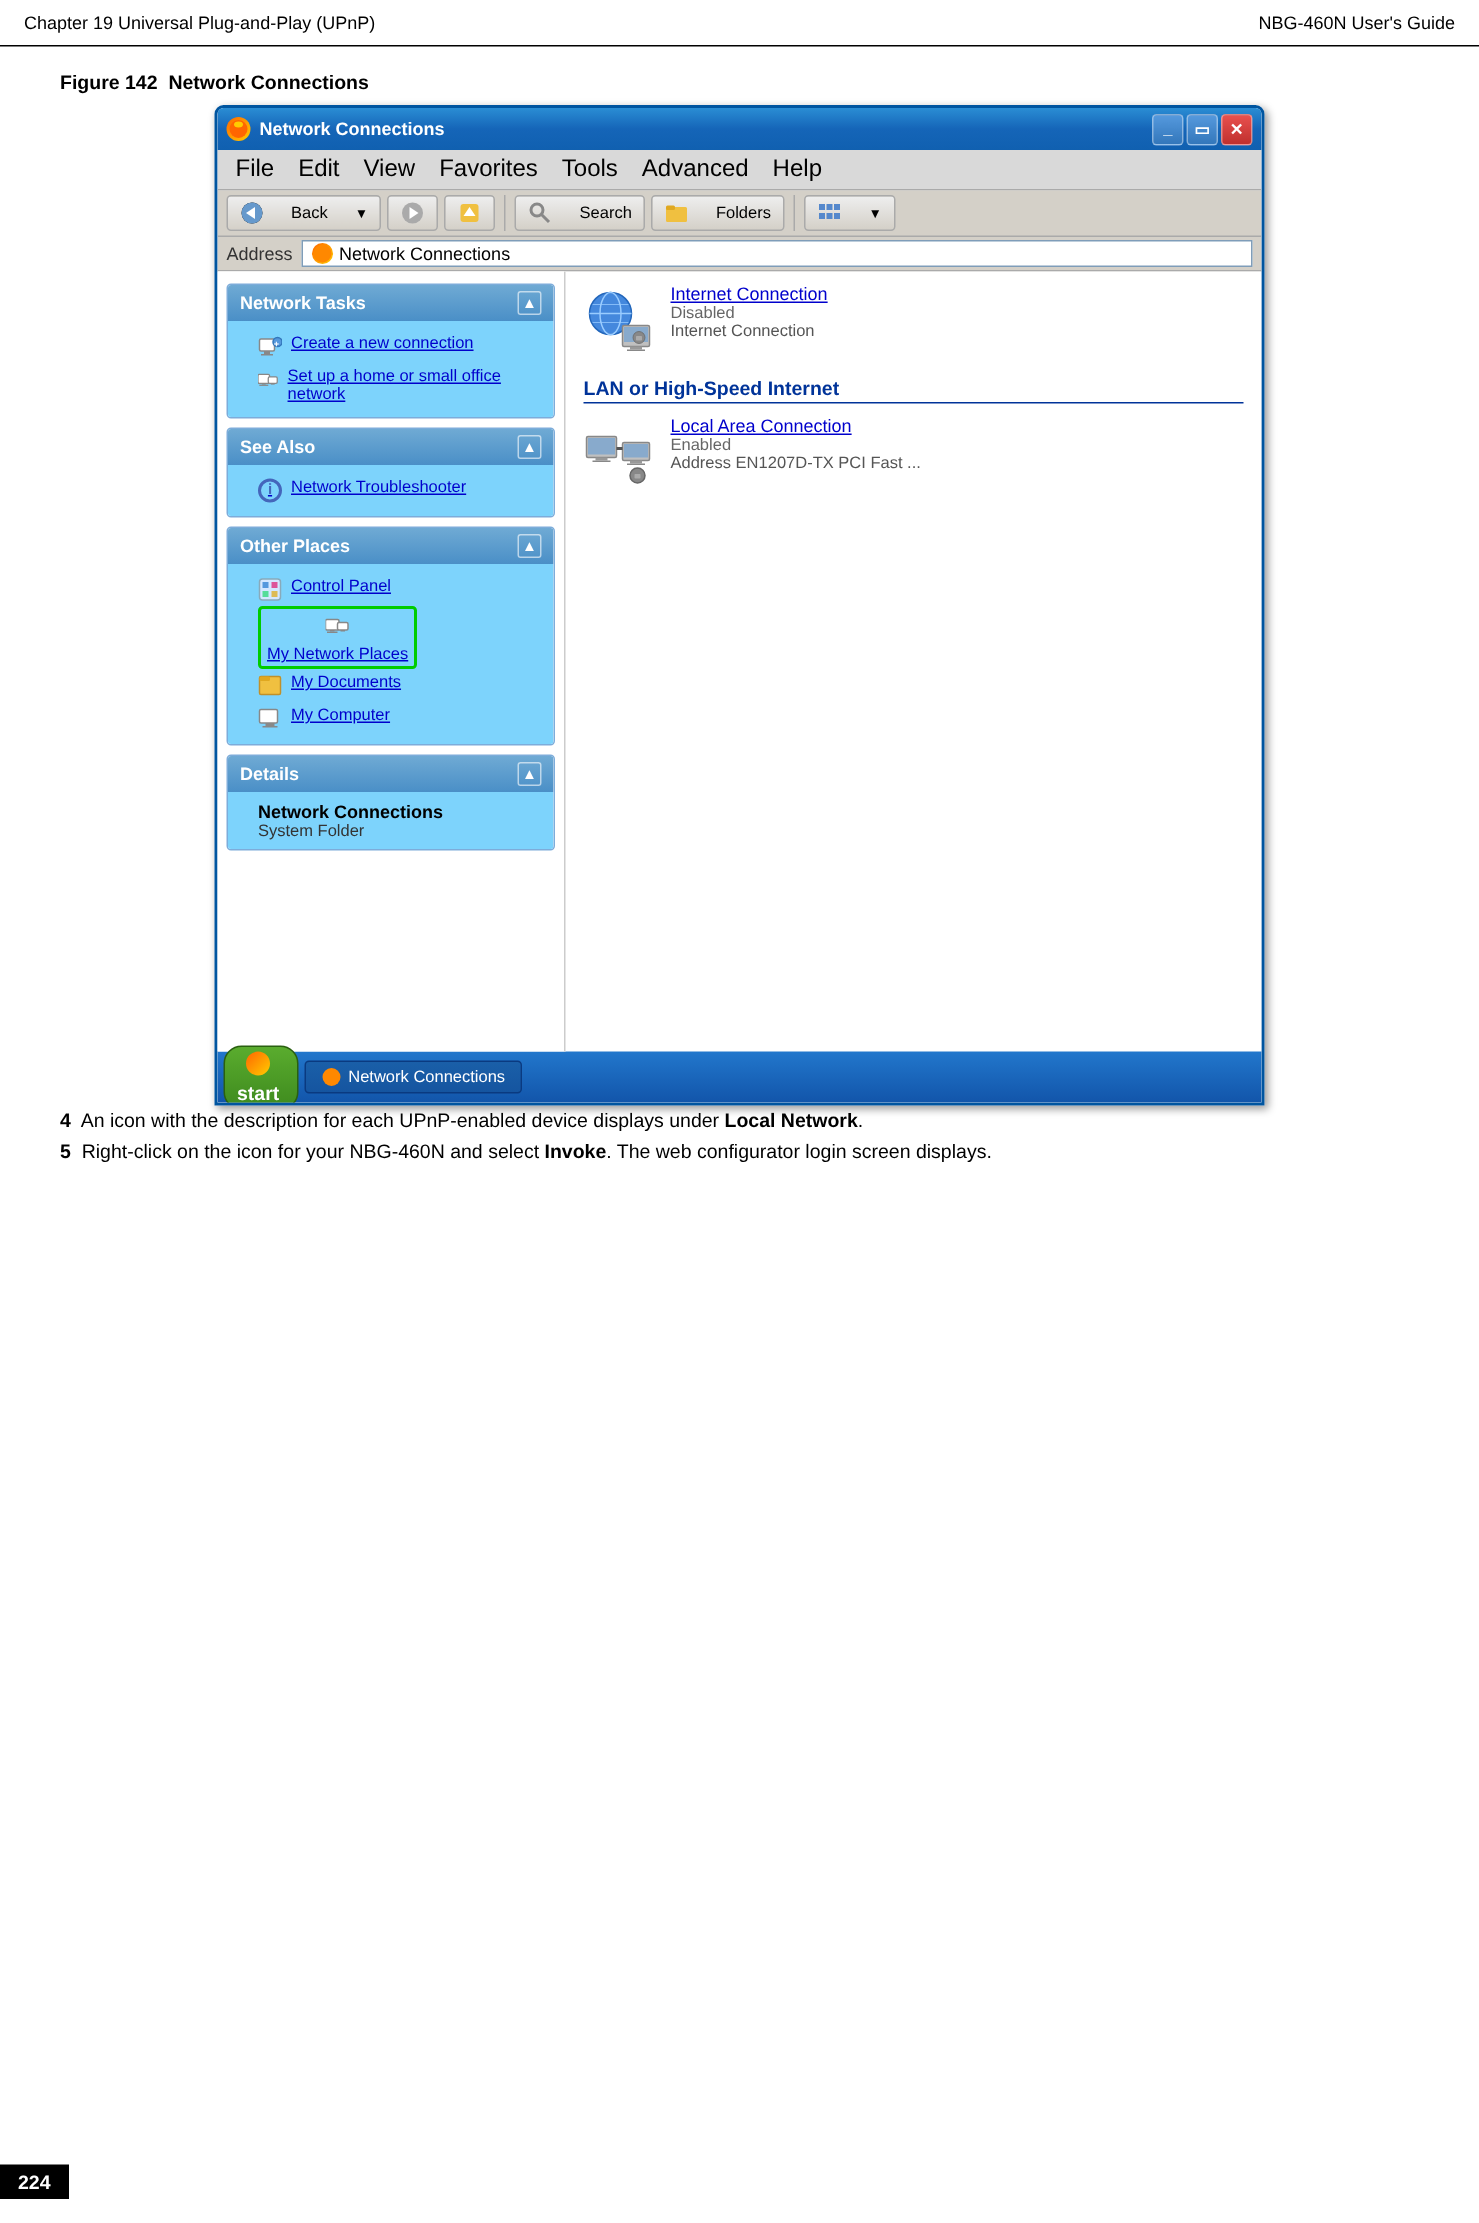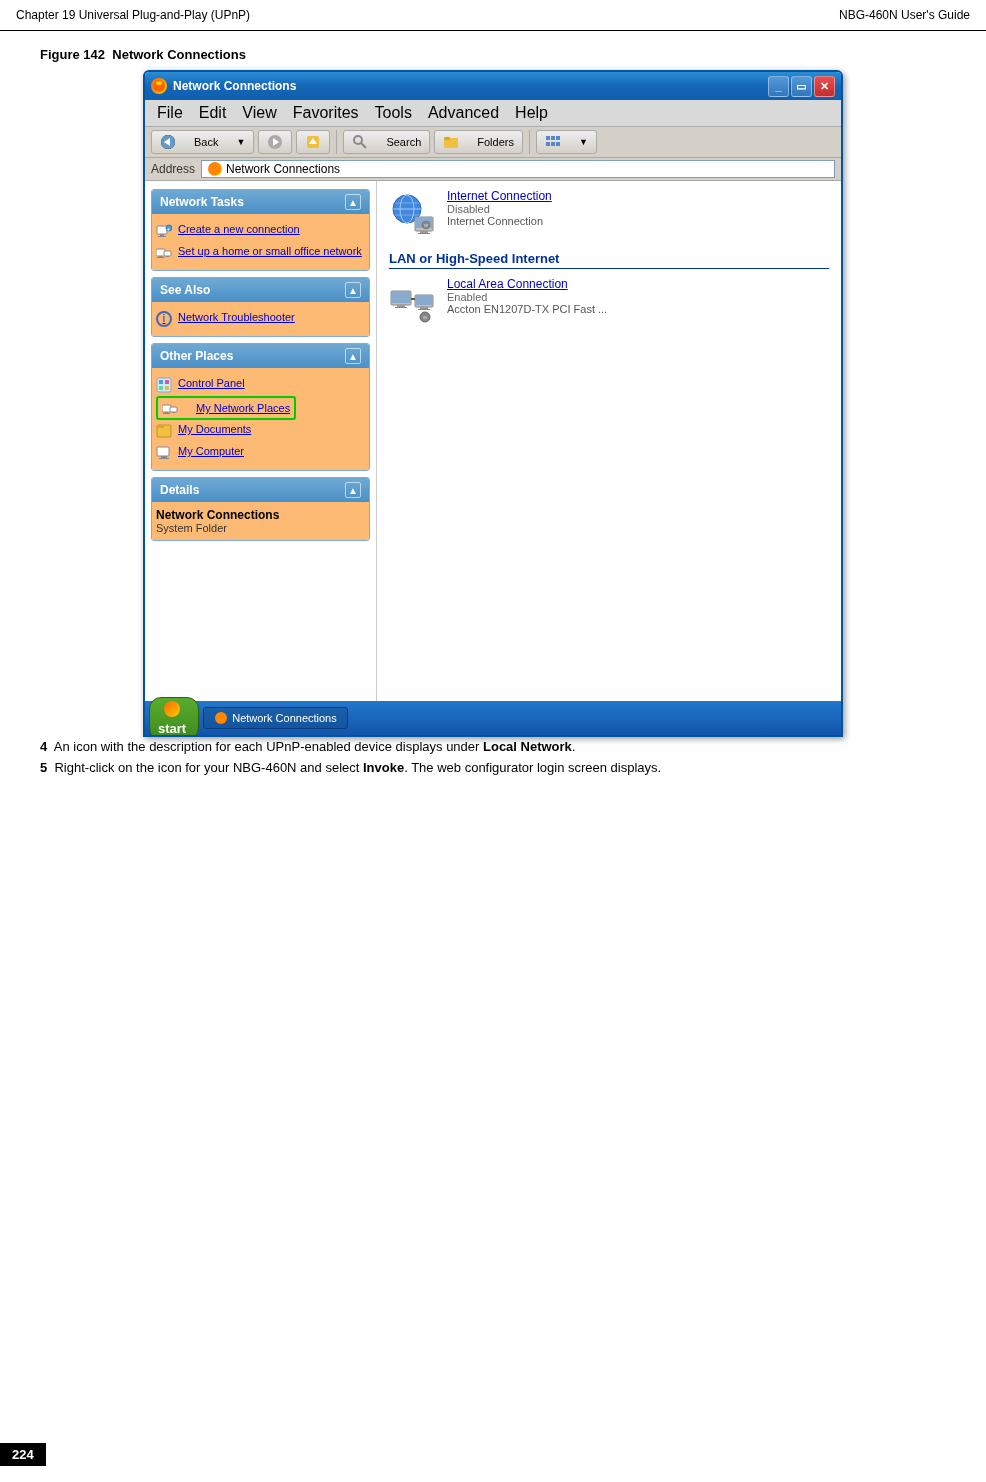--- a/index.html
+++ b/index.html
@@ -188,22 +188,22 @@
       justify-content: space-between;
     }
     .panel-section-header .collapse-icon {
       width: 16px; height: 16px;
       border: 1px solid rgba(255,255,255,0.6);
       border-radius: 2px;
       display: flex; align-items: center; justify-content: center;
       font-size: 10px; color: #fff;
     }
     .panel-section-body {
-      background: #fdba74;
-      padding: 6px 4px;
+      background: #7dd3fc;
+      padding: 6px 20px;
     }
     .panel-link {
       display: flex;
       align-items: flex-start;
       gap: 6px;
       padding: 3px 0;
       font-size: 11px;
       color: #0000cc;
       cursor: pointer;
       text-decoration: underline;
@@ -279,26 +279,27 @@
       display: flex; align-items: center; gap: 4px;
       cursor: pointer;
     }
 
     
     .highlighted-link {
       border: 2px solid #00cc00;
       border-radius: 3px;
       display: inline-flex;
       align-items: center;
-      gap: 18px;
+      gap: 6px;
       padding: 2px 4px;
       font-size: 11px;
       color: #0000cc;
       cursor: pointer;
       text-decoration: underline;
+      flex-direction: column;
     }
 
     
     .bottom-text {
       padding: 0 0;
       font-size: 13px;
       line-height: 1.6;
     }
     .step-num { font-weight: bold; }
     .bold { font-weight: bold; }
@@ -585,21 +586,21 @@
 
               <line x1="22" y1="22" x2="26" y2="22" stroke="#555" stroke-width="2"></line>
 
               <circle cx="36" cy="40" r="5" fill="#888" stroke="#666"></circle>
               <rect x="34" y="39" width="4" height="3" rx="0.5" fill="#aaa"></rect>
             </svg>
           </div>
           <div class="connection-info">
             <div class="connection-name">Local Area Connection</div>
             <div class="connection-status">Enabled</div>
-            <div class="connection-desc">Accton EN1207D-TX PCI Fast ...</div>
+            <div class="connection-desc">Address EN1207D-TX PCI Fast ...</div>
           </div>
         </div>
 
       </div>
     </div>
 
     <div class="taskbar">
       <div class="start-btn">
         <div class="start-icon"></div>
         <span>start</span>

